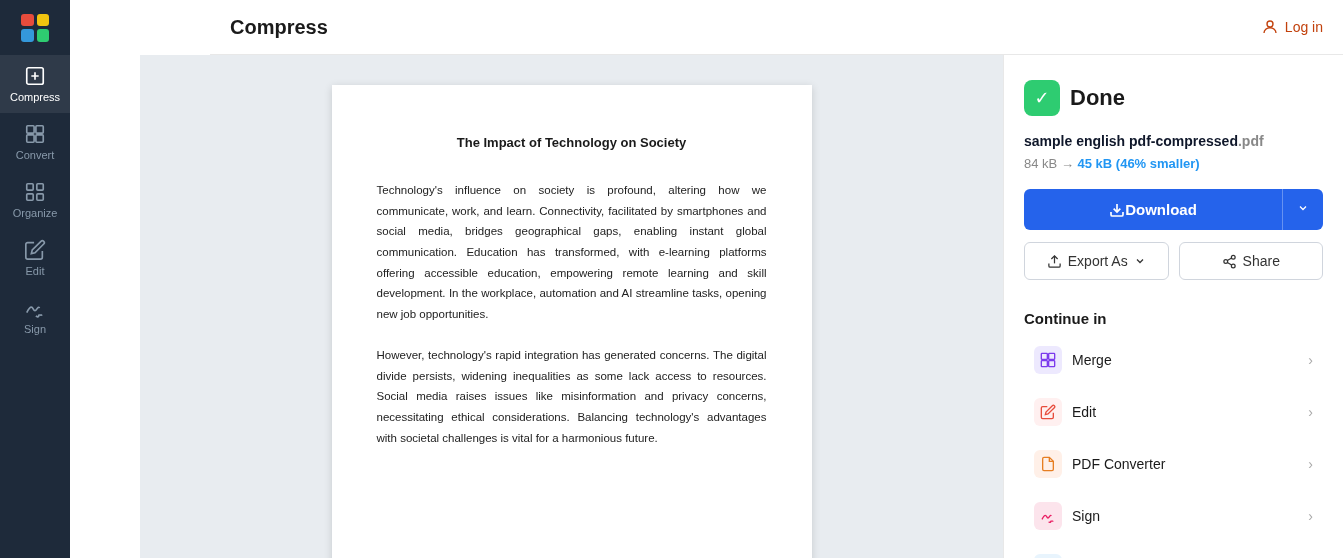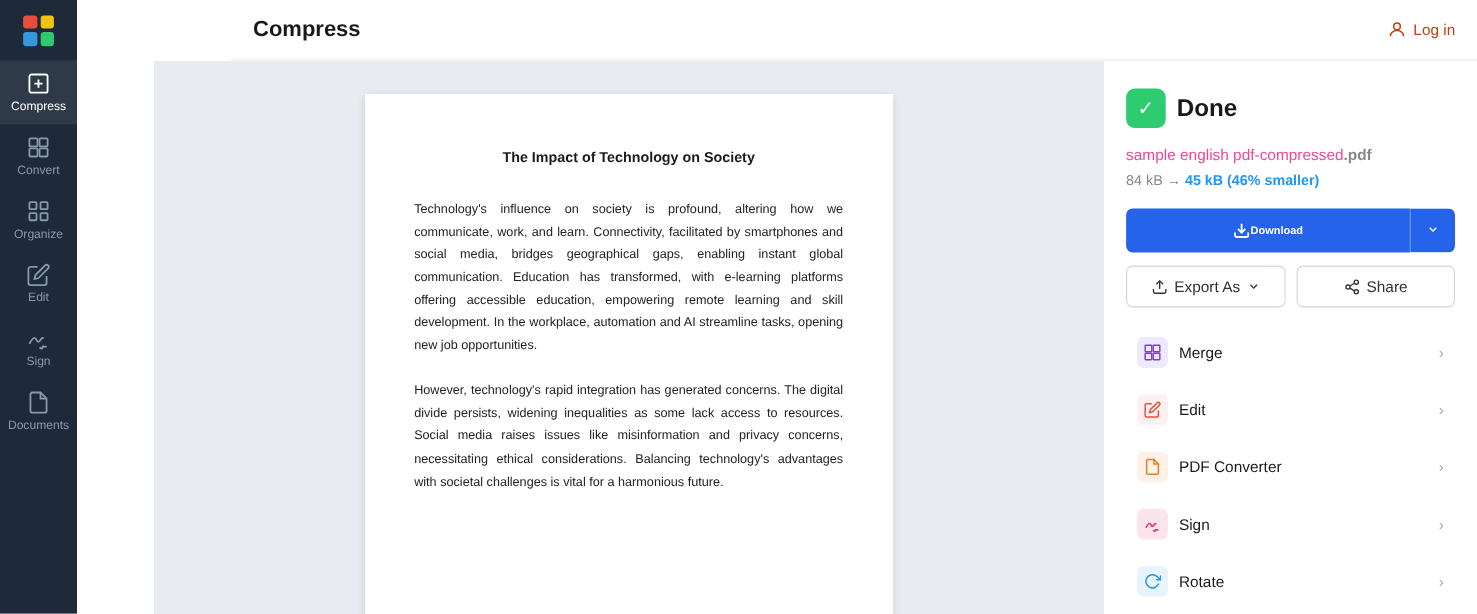--- a/index.html
+++ b/index.html
@@ -158,22 +158,22 @@
     .done-title {
       font-size: 22px;
       font-weight: 700;
       color: #1a1a1a;
     }
     .file-name-row {
       margin-bottom: 6px;
     }
     .file-name-main {
       font-size: 14px;
-      font-weight: 400;
-      color: #ec4899;
+      font-weight: 700;
+      color: #0f172a;
     }
     .file-name-ext {
       font-size: 14px;
       color: #888;
       font-weight: bold;
     }
     .file-size-row {
       font-size: 13px;
       color: #888;
       margin-bottom: 18px;
@@ -188,21 +188,21 @@
       display: flex;
       margin-bottom: 12px;
     }
     .download-btn-main {
       flex: 1;
       background: #2563eb;
       color: #fff;
       border: none;
       border-radius: 6px 0 0 6px;
       padding: 12px 0;
-      font-size: 10px;
+      font-size: 15px;
       font-weight: 600;
       cursor: pointer;
       display: flex;
       align-items: center;
       justify-content: center;
       gap: 0;
     }
     .download-btn-dropdown {
       background: #2563eb;
       color: #fff;
@@ -210,21 +210,21 @@
       border-left: 1px solid rgba(255,255,255,0.3);
       border-radius: 0 6px 6px 0;
       padding: 12px 14px;
       cursor: pointer;
       font-size: 13px;
     }
 
     .action-row {
       display: flex;
       gap: 10px;
-      margin-bottom: 16px;
+      margin-bottom: 30px;
     }
     .action-btn {
       flex: 1;
       border: 1.5px solid #d0d5dd;
       background: #fff;
       border-radius: 6px;
       padding: 10px 0;
       font-size: 14px;
       font-weight: 500;
       color: #333;
@@ -342,29 +342,20 @@
   <div class="sidebar-item">
     <div class="icon-svg">
       <svg width="22" height="22" viewBox="0 0 24 24" fill="none" stroke="currentColor" stroke-width="1.8">
         <path d="M20 19.5c-2 1-4-1-4 1s-2 1-3 0M3 17c1-2 3-6 5-6s2 4 4 4 3-6 5-3"></path>
       </svg>
     </div>
     <span>Sign</span>
   </div>
 
 
-  <div class="sidebar-item">
-    <div class="icon-svg">
-      <svg width="22" height="22" viewBox="0 0 24 24" fill="none" stroke="currentColor" stroke-width="1.8">
-        <path d="M14 2H6a2 2 0 0 0-2 2v16a2 2 0 0 0 2 2h12a2 2 0 0 0 2-2V8z"></path>
-        <polyline points="14 2 14 8 20 8"></polyline>
-      </svg>
-    </div>
-    <span>Documents</span>
-  </div>
 </div>
 
 <div class="main-wrapper">
 
   <div class="topbar">
     <span class="topbar-title">Compress</span>
     <div class="topbar-login">
       <svg width="18" height="18" viewBox="0 0 24 24" fill="none" stroke="currentColor" stroke-width="1.8">
         <circle cx="12" cy="8" r="4"></circle>
         <path d="M4 20c0-4 3.6-7 8-7s8 3 8 7"></path>
@@ -434,20 +425,21 @@
             <circle cx="18" cy="5" r="3"></circle>
               <circle cx="6" cy="12" r="3"></circle>
               <circle cx="18" cy="19" r="3"></circle>
             <line x1="8.59" y1="13.51" x2="15.42" y2="17.49"></line>
             <line x1="15.41" y1="6.51" x2="8.59" y2="10.49"></line>
           </svg>
           <span>Share</span>
         </button>
       </div>
 
+      <div class="continue-title">Continue in</div>
 
       <div class="continue-item">
         <div class="continue-item-icon icon-merge">
           <svg width="16" height="16" viewBox="0 0 24 24" fill="none" stroke="#7c3aed" stroke-width="2">
             <rect x="2" y="2" width="9" height="9" rx="1"></rect>
             <rect x="13" y="2" width="9" height="9" rx="1"></rect>
             <rect x="2" y="13" width="9" height="9" rx="1"></rect>
             <rect x="13" y="13" width="9" height="9" rx="1"></rect>
           </svg>
         </div>

